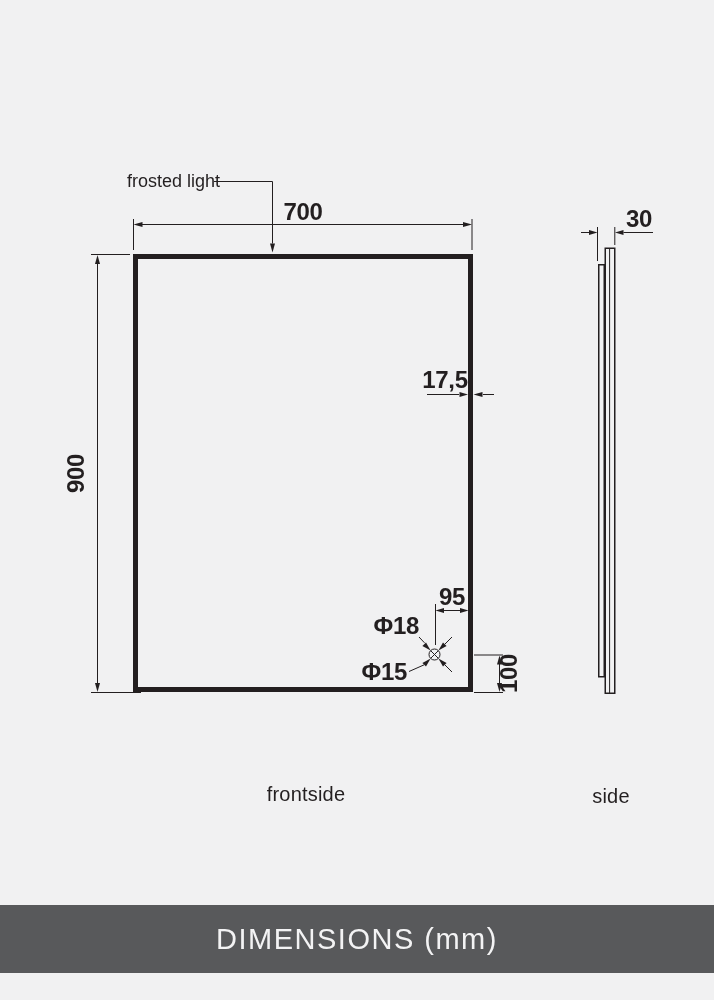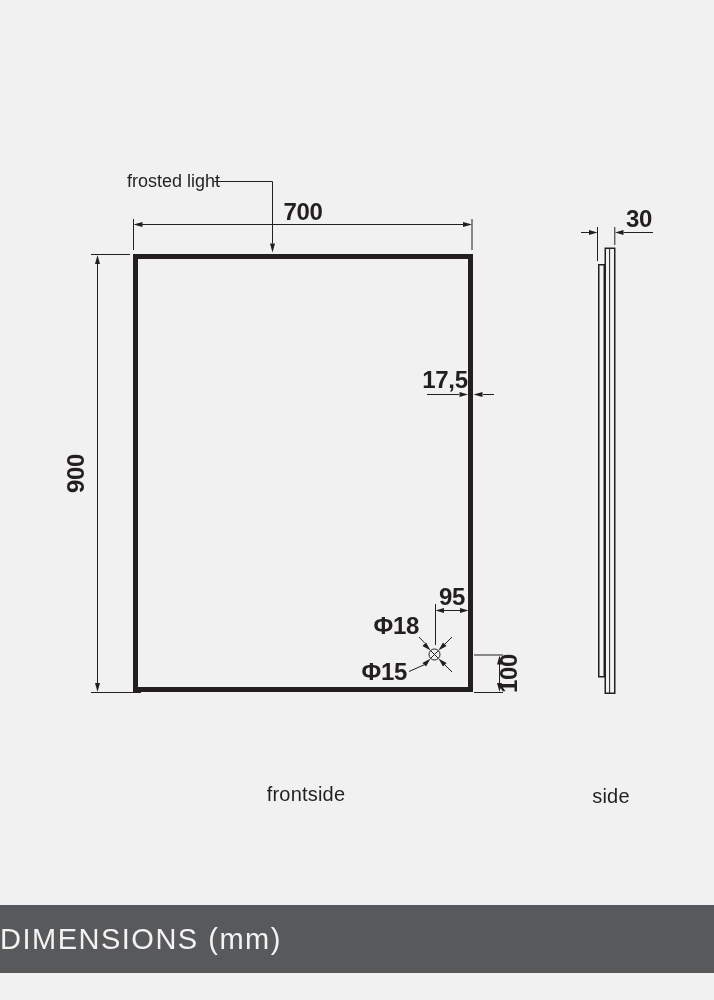--- a/index.html
+++ b/index.html
@@ -20,21 +20,21 @@
   .ln15{stroke:var(--line);stroke-width:1.5;fill:none;}
   .thick{stroke:var(--line);stroke-width:5;fill:none;}
   .arrow{fill:var(--line);stroke:none;}
   text{fill:var(--line);}
   .dim{font-size:24px;font-weight:700;letter-spacing:-0.3px;}
   .note{font-size:18px;font-weight:400;}
   .view-label{font-size:20px;font-weight:400;letter-spacing:0.2px;}
   .footer{
     position:absolute;left:0;top:905px;width:714px;height:68px;
     background:var(--footer-bg);
-    display:flex;align-items:center;justify-content:flex-start;
+    display:flex;align-items:center;justify-content:center;
   }
   .footer-title{
     color:var(--footer-text);
     font-size:29px;font-weight:300;letter-spacing:1.5px;
   }
 </style>
 </head>
 <body>
 
 <div class="stage">

